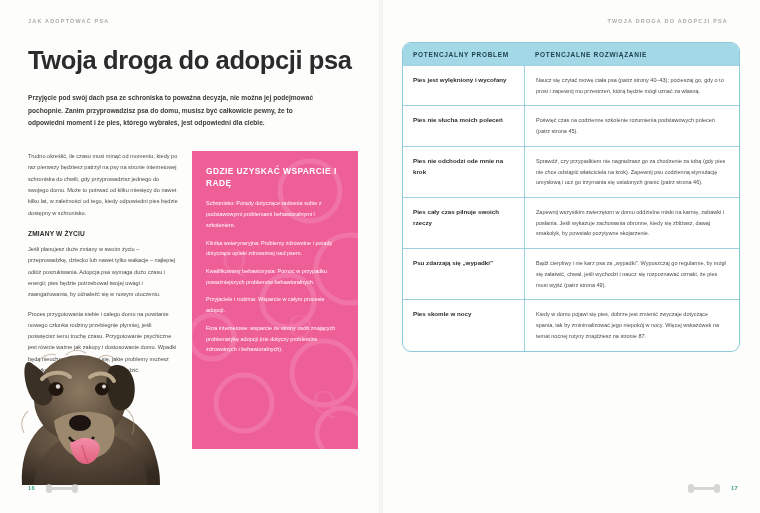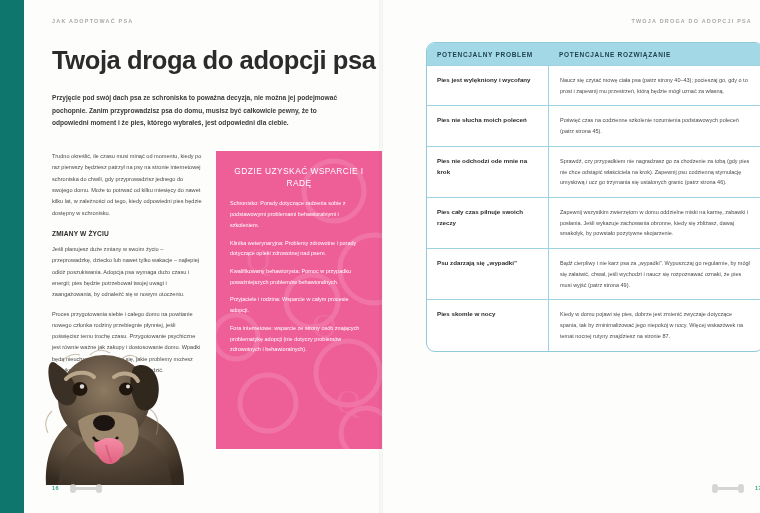--- a/index.html
+++ b/index.html
@@ -5,23 +5,22 @@
   * { margin:0; padding:0; box-sizing:border-box; }
   html, body {
     width:760px; height:513px;
     font-family:"Liberation Sans", sans-serif;
     background:#ffffff;
     overflow:hidden;
   }
   .spread {
     position:relative;
     width:697px; height:513px;
-    background:#0f766e;
-    display:flex;
-    padding-left:24px;
+    background:#fca5a5;
+    display:flex;
   }
   
   .gutter {
     position:absolute;
     left:379px; top:0;
     width:4px; height:513px;
     background:linear-gradient(to right, rgba(0,0,0,0.055), rgba(0,0,0,0.015), rgba(0,0,0,0.055));
     z-index:5;
     pointer-events:none;
   }
@@ -99,26 +98,25 @@
     color:#ffffff;
   }
   .pinkbox .pattern {
     position:absolute; inset:0;
     opacity:0.5;
     pointer-events:none;
   }
   .pinkbox .inner { position:relative; z-index:2; }
   .pink-title {
     font-size:8.4px;
-    font-weight:400;
+    font-weight:700;
     letter-spacing:0.45px;
     line-height:1.45;
     margin-bottom:9px;
     text-transform:uppercase;
-    text-align:center;
   }
   .pink-p {
     font-size:5.5px;
     line-height:1.95;
     margin-bottom:7px;
     color:#fff;
   }
 
   
   .dogwrap {

